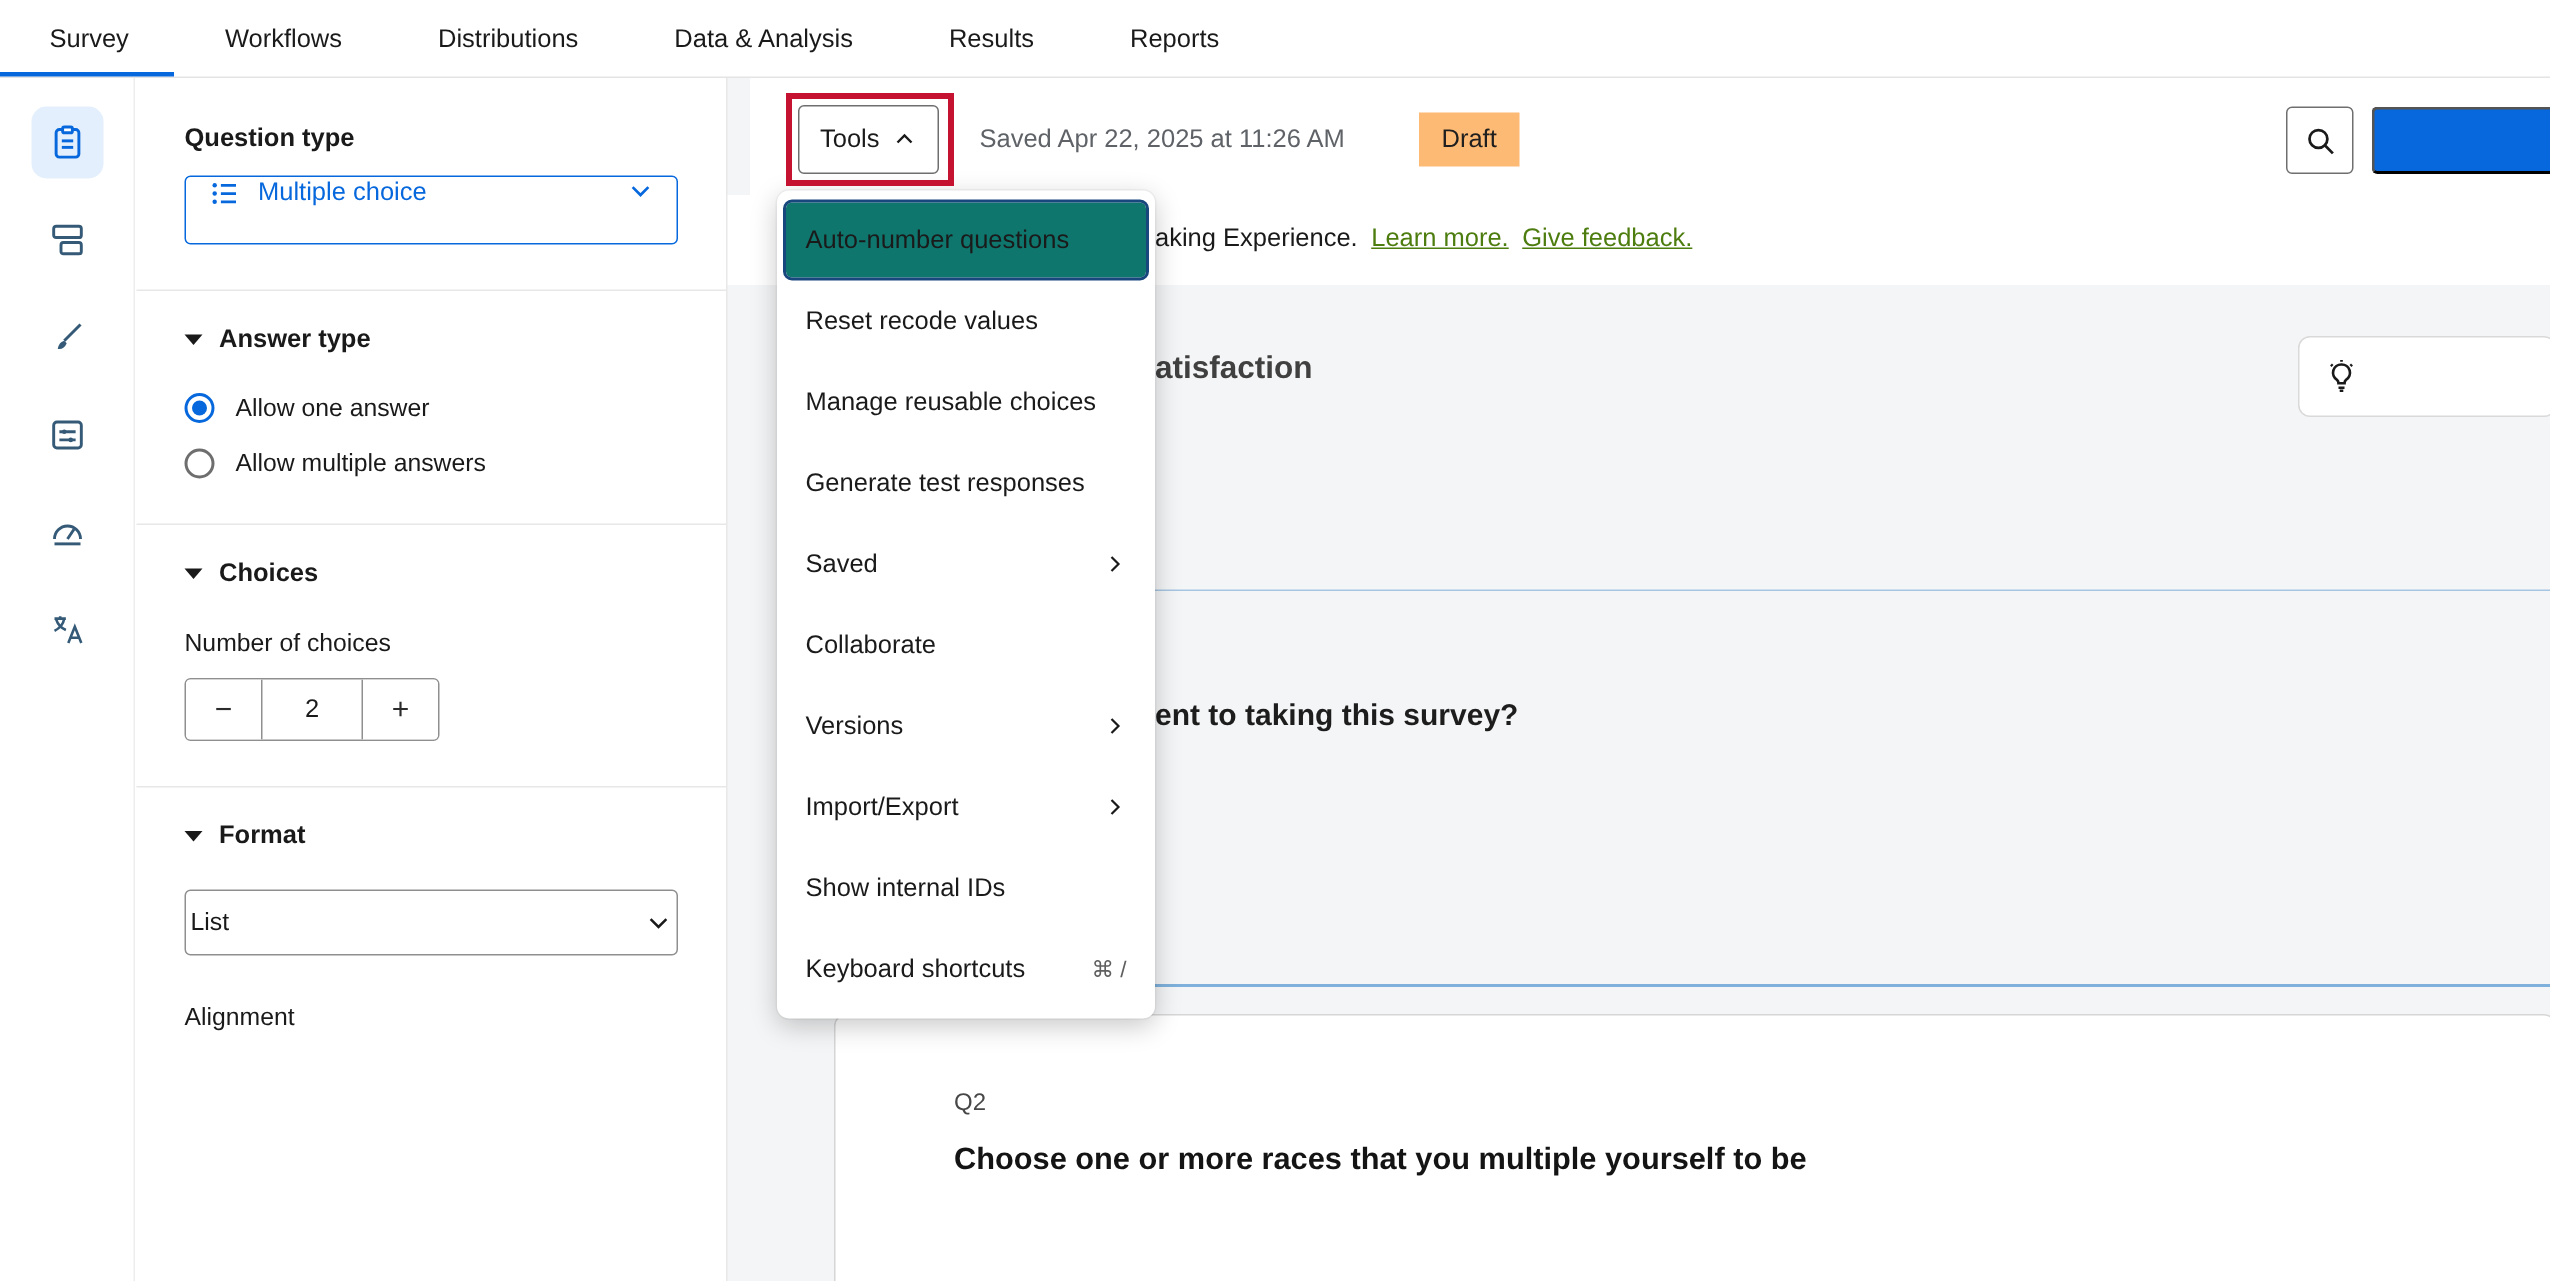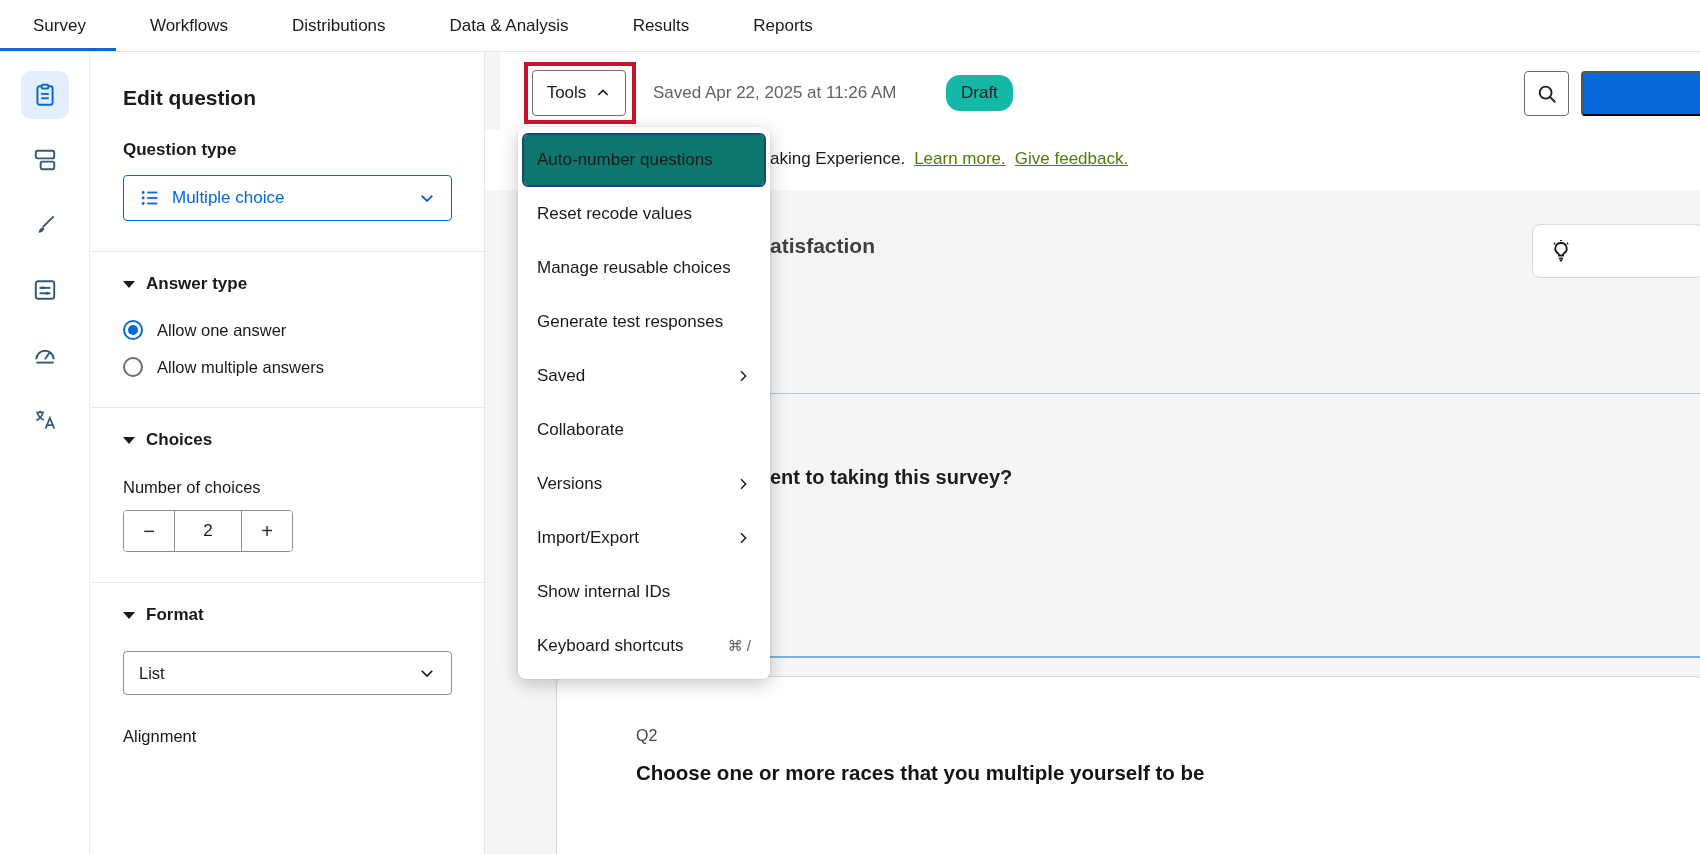--- a/index.html
+++ b/index.html
@@ -37,62 +37,62 @@
   
   .panel {
     position: absolute; left: 91px; top: 52px; bottom: 0; width: 393px;
     background: #fff; box-shadow: 1px 0 0 #e8e8e8;
     padding: 0 32px; z-index: 20;
   }
   .panel-title { margin-top: 34px; font-size: 21px; font-weight: 600; }
   .qtype-label { margin-top: 30px; font-size: 17px; font-weight: 700; }
   .qtype-select {
     margin-top: 15px; height: 46px; border: 1px solid #0768dd; border-radius: 4px;
-    display: flex; align-items: center; gap: 11px; padding: 0 15px;
+    display: flex; align-items: flex-start; gap: 11px; padding: 0 15px;
     color: #0768dd; font-size: 17px; cursor: pointer; background: #fff;
   }
   .qtype-select .chev { margin-left: auto; display: flex; }
   .divider { height: 1px; background: #e7e7e7; margin: 30px -32px 0 -32px; }
   .section-head { margin-top: 22px; display: flex; align-items: center; gap: 11px; font-size: 17px; font-weight: 700; cursor: pointer; }
   .caret-down { width: 0; height: 0; border-left: 6px solid transparent; border-right: 6px solid transparent; border-top: 7px solid #1a1a1a; }
   .radio-row { display: flex; align-items: center; gap: 14px; font-size: 16.5px; cursor: pointer; }
   .radio-row.first { margin-top: 26px; }
   .radio-row.second { margin-top: 17px; }
   .radio { width: 20px; height: 20px; border-radius: 50%; position: relative; flex: 0 0 auto; }
   .radio.selected { border: 2px solid #0768dd; }
   .radio.selected::after { content: ""; position: absolute; left: 50%; top: 50%; transform: translate(-50%,-50%); width: 10px; height: 10px; border-radius: 50%; background: #0768dd; }
   .radio.unselected { border: 2px solid #6e6e6e; }
   .num-label { margin-top: 28px; font-size: 16.5px; }
   .stepper { margin-top: 13px; display: flex; width: 170px; height: 42px; border: 1px solid #8f8f8f; border-radius: 4px; overflow: hidden; background: #fff; }
   .step-btn { flex: 0 0 50px; display: flex; align-items: center; justify-content: center; font-size: 20px; color: #2b2b2b; cursor: pointer; background: #fff; border: none; }
   .step-val { flex: 1; display: flex; align-items: center; justify-content: center; font-size: 17px; border-left: 1px solid #8f8f8f; border-right: 1px solid #8f8f8f; }
   .format-select {
     margin-top: 26px; height: 44px; border: 1px solid #8f8f8f; border-radius: 4px;
-    display: flex; align-items: center; padding: 0 15px; font-size: 16.5px; cursor: pointer; background: #fff;
+    display: flex; align-items: center; padding: 0 3px; font-size: 16.5px; cursor: pointer; background: #fff;
   }
   .format-select .chev { margin-left: auto; display: flex; color: #1a1a1a; }
   .alignment-label { margin-top: 32px; font-size: 16.5px; }
 
   
   .main { position: absolute; left: 484px; top: 52px; right: 0; bottom: 0; background: #f4f5f6; }
   .main-toolbar { position: absolute; top: 0; left: 16px; right: 0; height: 78px; background: #fff; }
   .tools-btn {
     position: absolute; left: 32px; top: 18px; height: 46px; width: 94px;
     border: 1px solid #6f6f6f; border-radius: 4px; background: #fff;
     display: flex; align-items: center; justify-content: center; gap: 9px;
     font-size: 17px; color: #1a1a1a; cursor: pointer;
   }
   .annotation-box {
     position: absolute; left: 24px; top: 10px; width: 112px; height: 62px;
     border: 4px solid #c41230; z-index: 50; pointer-events: none;
   }
   .saved-text { position: absolute; left: 153px; top: 31px; font-size: 17px; color: #5f6368; }
   .draft-badge {
-    position: absolute; left: 446px; top: 23px; background: #14b8a6; color: #1f1f1f;
-    font-size: 17px; padding: 8px 15px; border-radius: 14px;
+    position: absolute; left: 446px; top: 23px; background: #fdba74; color: #1f1f1f;
+    font-size: 17px; padding: 8px 15px; border-radius: 0;
   }
   .search-btn {
     position: absolute; left: 1024px; top: 19px; width: 45px; height: 45px;
     border: 1px solid #6f6f6f; border-radius: 4px; background: #fff;
     display: flex; align-items: center; justify-content: center; cursor: pointer; color: #1a1a1a;
   }
   .edge-btn {
     position: absolute; left: 1081px; top: 19px; width: 220px; height: 45px;
     background: #0768dd; border-radius: 4px; cursor: pointer;
   }
@@ -201,21 +201,20 @@
     <span>
       <svg width="26" height="26" viewBox="0 0 24 24" fill="none" stroke="currentColor" stroke-width="1.6">
         <path d="M4 5 h7 M7.5 3.5 v2 M10 5 c-.5 3 -3 6 -6 7.5 M5 5.5 c1 3 3.5 5.5 6 6.5"></path>
         <path d="M12.5 20 L16.5 10 L20.5 20 M13.8 16.8 h5.4"></path>
       </svg>
     </span>
   </div>
 </div>
 
 <aside class="panel">
-  <h2 class="panel-title">Edit question</h2>
 
   <div class="qtype-label">Question type</div>
   <div class="qtype-select">
     <span>
       <svg width="22" height="22" viewBox="0 0 24 24" fill="none" stroke="#0768dd" stroke-width="2">
         <circle cx="4.5" cy="6" r="1.6" fill="#0768dd" stroke="none"></circle>
           <line x1="9" y1="6" x2="20" y2="6"></line>
         <circle cx="4.5" cy="12" r="1.6" fill="#0768dd" stroke="none"></circle>
           <line x1="9" y1="12" x2="20" y2="12"></line>
         <circle cx="4.5" cy="18" r="1.6" fill="#0768dd" stroke="none"></circle>

